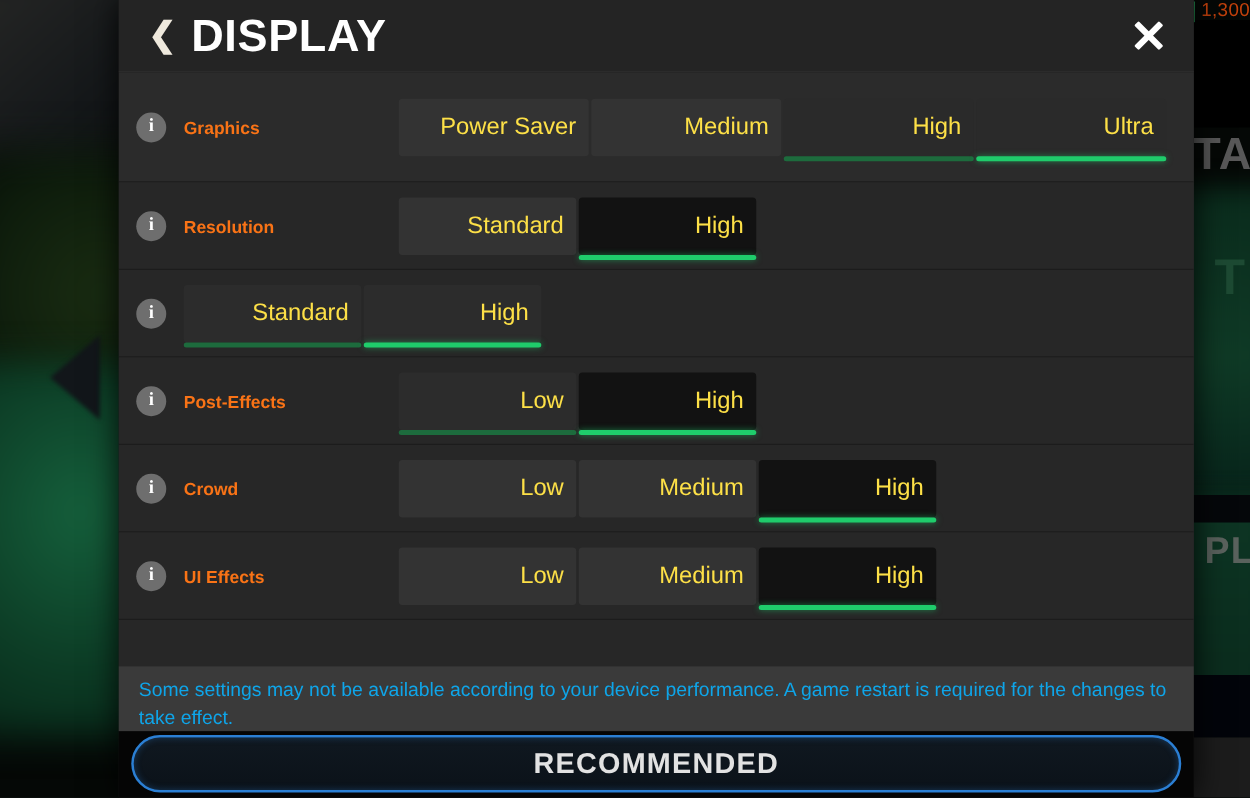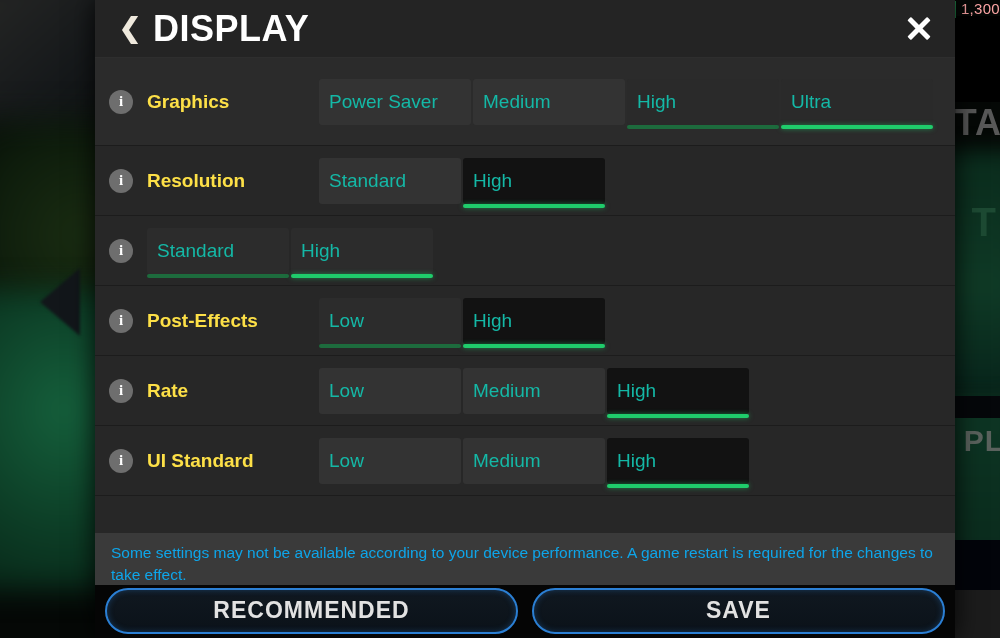--- a/index.html
+++ b/index.html
@@ -46,21 +46,21 @@
   .bg-right-black-mid { position:absolute; right:0; top:396px; width:70px; height:22px; background:#05070a; }
   .bg-right-black-bot { position:absolute; right:0; top:540px; width:70px; height:50px; background:#02040a; }
   .bg-right-grey-bot { position:absolute; right:0; bottom:0; width:70px; height:48px; background:#1c1c1c; }
 
   .hud-coin {
     position:absolute; right:44px; top:1px; width:11px; height:17px;
     background:#0b3d22; clip-path:polygon(20% 0,100% 0,100% 100%,20% 100%,0 60%,0 40%);
     border:1px solid #1d7a43;
   }
   .hud-count {
-    position:absolute; right:0; top:0px; color:#fca5a5;
+    position:absolute; right:0; top:0px; color:#c2410c;
     font-size:15px; letter-spacing:.3px; white-space:nowrap;
   }
   .bg-text-ta {
     position:absolute; right:-2px; top:102px; color:#585858;
     font-size:36px; font-weight:bold; letter-spacing:1px; white-space:nowrap;
   }
   .bg-text-t {
     position:absolute; right:4px; top:200px; color:#1d4a33;
     font-size:40px; font-weight:bold; white-space:nowrap;
   }
@@ -109,30 +109,30 @@
   .setting-row.row-tall { height:88px; background:#2b2b2b; }
   .setting-row.row-alt  { background:#272727; }
 
   .info-icon {
     width:24px; height:24px; border-radius:50%; background:#6e6e6e;
     flex:0 0 24px; display:flex; align-items:center; justify-content:center;
     color:#fff; font-size:15px; font-weight:bold; font-family:"Liberation Serif", serif;
     cursor:pointer; margin-right:14px;
   }
   .row-label {
-    color:#fde047; font-size:19px; font-weight:bold;
+    color:#f97316; font-size:14px; font-weight:bold;
     width:172px; flex:0 0 172px; white-space:nowrap;
   }
 
   .options { display:flex; align-items:flex-start; gap:2px; }
 
   .opt {
     position:relative; height:46px; min-width:142px;
-    display:flex; align-items:center; justify-content:flex-start;
-    color:#14b8a6; font-size:19px; cursor:pointer;
+    display:flex; align-items:center; justify-content:flex-end;
+    color:#fde047; font-size:19px; cursor:pointer;
     background:#3a3a3a; border-radius:3px; padding:0 10px;
   }
   .opt.wide { min-width:152px; }
   .opt.dim      { background:#333; }
   .opt.unsel-d  { background:#2c2c2c; }
   .opt.sel      { background:#121212; }
   .opt.sel-soft { background:#2a2a2a; }
 
   .opt .bar {
     position:absolute; left:0; right:0; bottom:-4px; height:4px; border-radius:2px;
@@ -256,38 +256,38 @@
         </div>
         <div class="opt sel">
           <span>High</span>
           <span class="bar bright"></span>
         </div>
       </div>
     </div>
 
     <div class="setting-row row-alt">
       <div class="info-icon">i</div>
-      <div class="row-label">Rate</div>
+      <div class="row-label">Crowd</div>
       <div class="options">
         <div class="opt dim">
           <span>Low</span>
         </div>
         <div class="opt dim">
           <span>Medium</span>
         </div>
         <div class="opt sel">
           <span>High</span>
           <span class="bar bright"></span>
         </div>
       </div>
     </div>
 
     <div class="setting-row row-alt">
       <div class="info-icon">i</div>
-      <div class="row-label">UI Standard</div>
+      <div class="row-label">UI Effects</div>
       <div class="options">
         <div class="opt dim">
           <span>Low</span>
         </div>
         <div class="opt dim">
           <span>Medium</span>
         </div>
         <div class="opt sel">
           <span>High</span>
           <span class="bar bright"></span>
@@ -296,18 +296,15 @@
     </div>
 
   </div>
 
   <div id="note">Some settings may not be available according to your device performance. A game restart is required for the changes to take effect.</div>
 
   <div id="footer">
     <div class="action-btn">
       <span>RECOMMENDED</span>
     </div>
-    <div class="action-btn">
-      <span>SAVE</span>
-    </div>
   </div>
 
 </div>
 
 </body></html>

